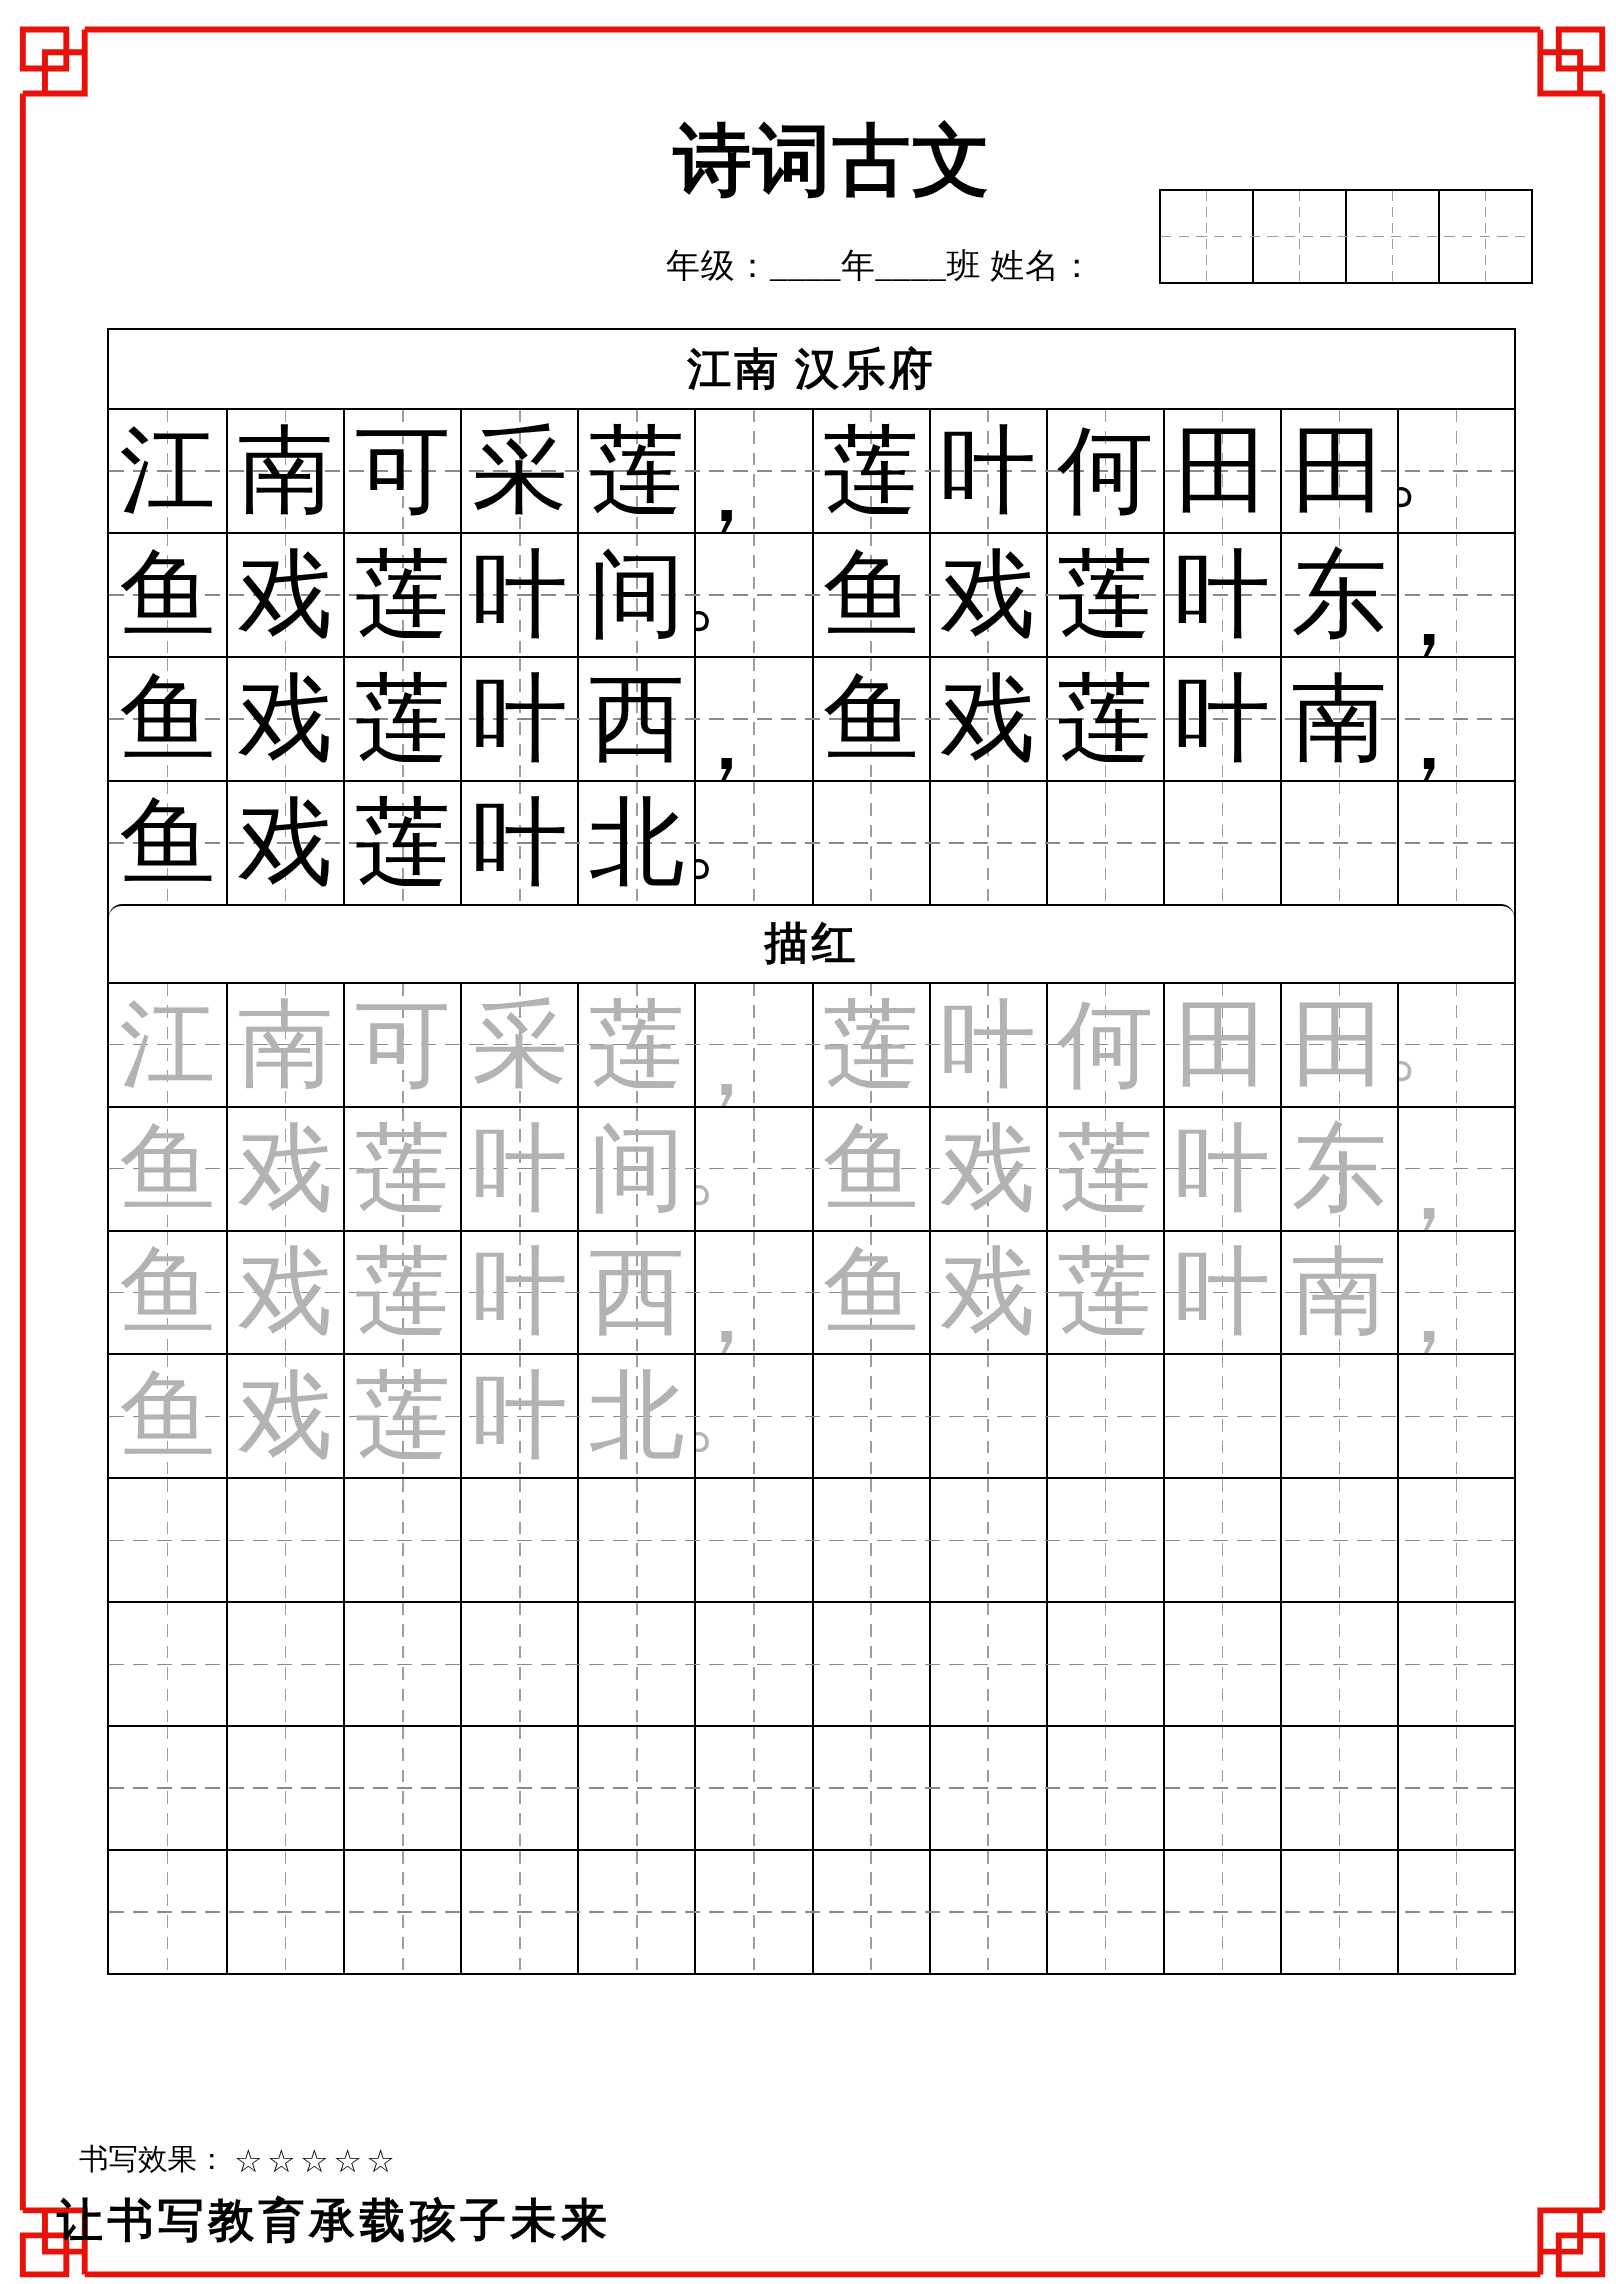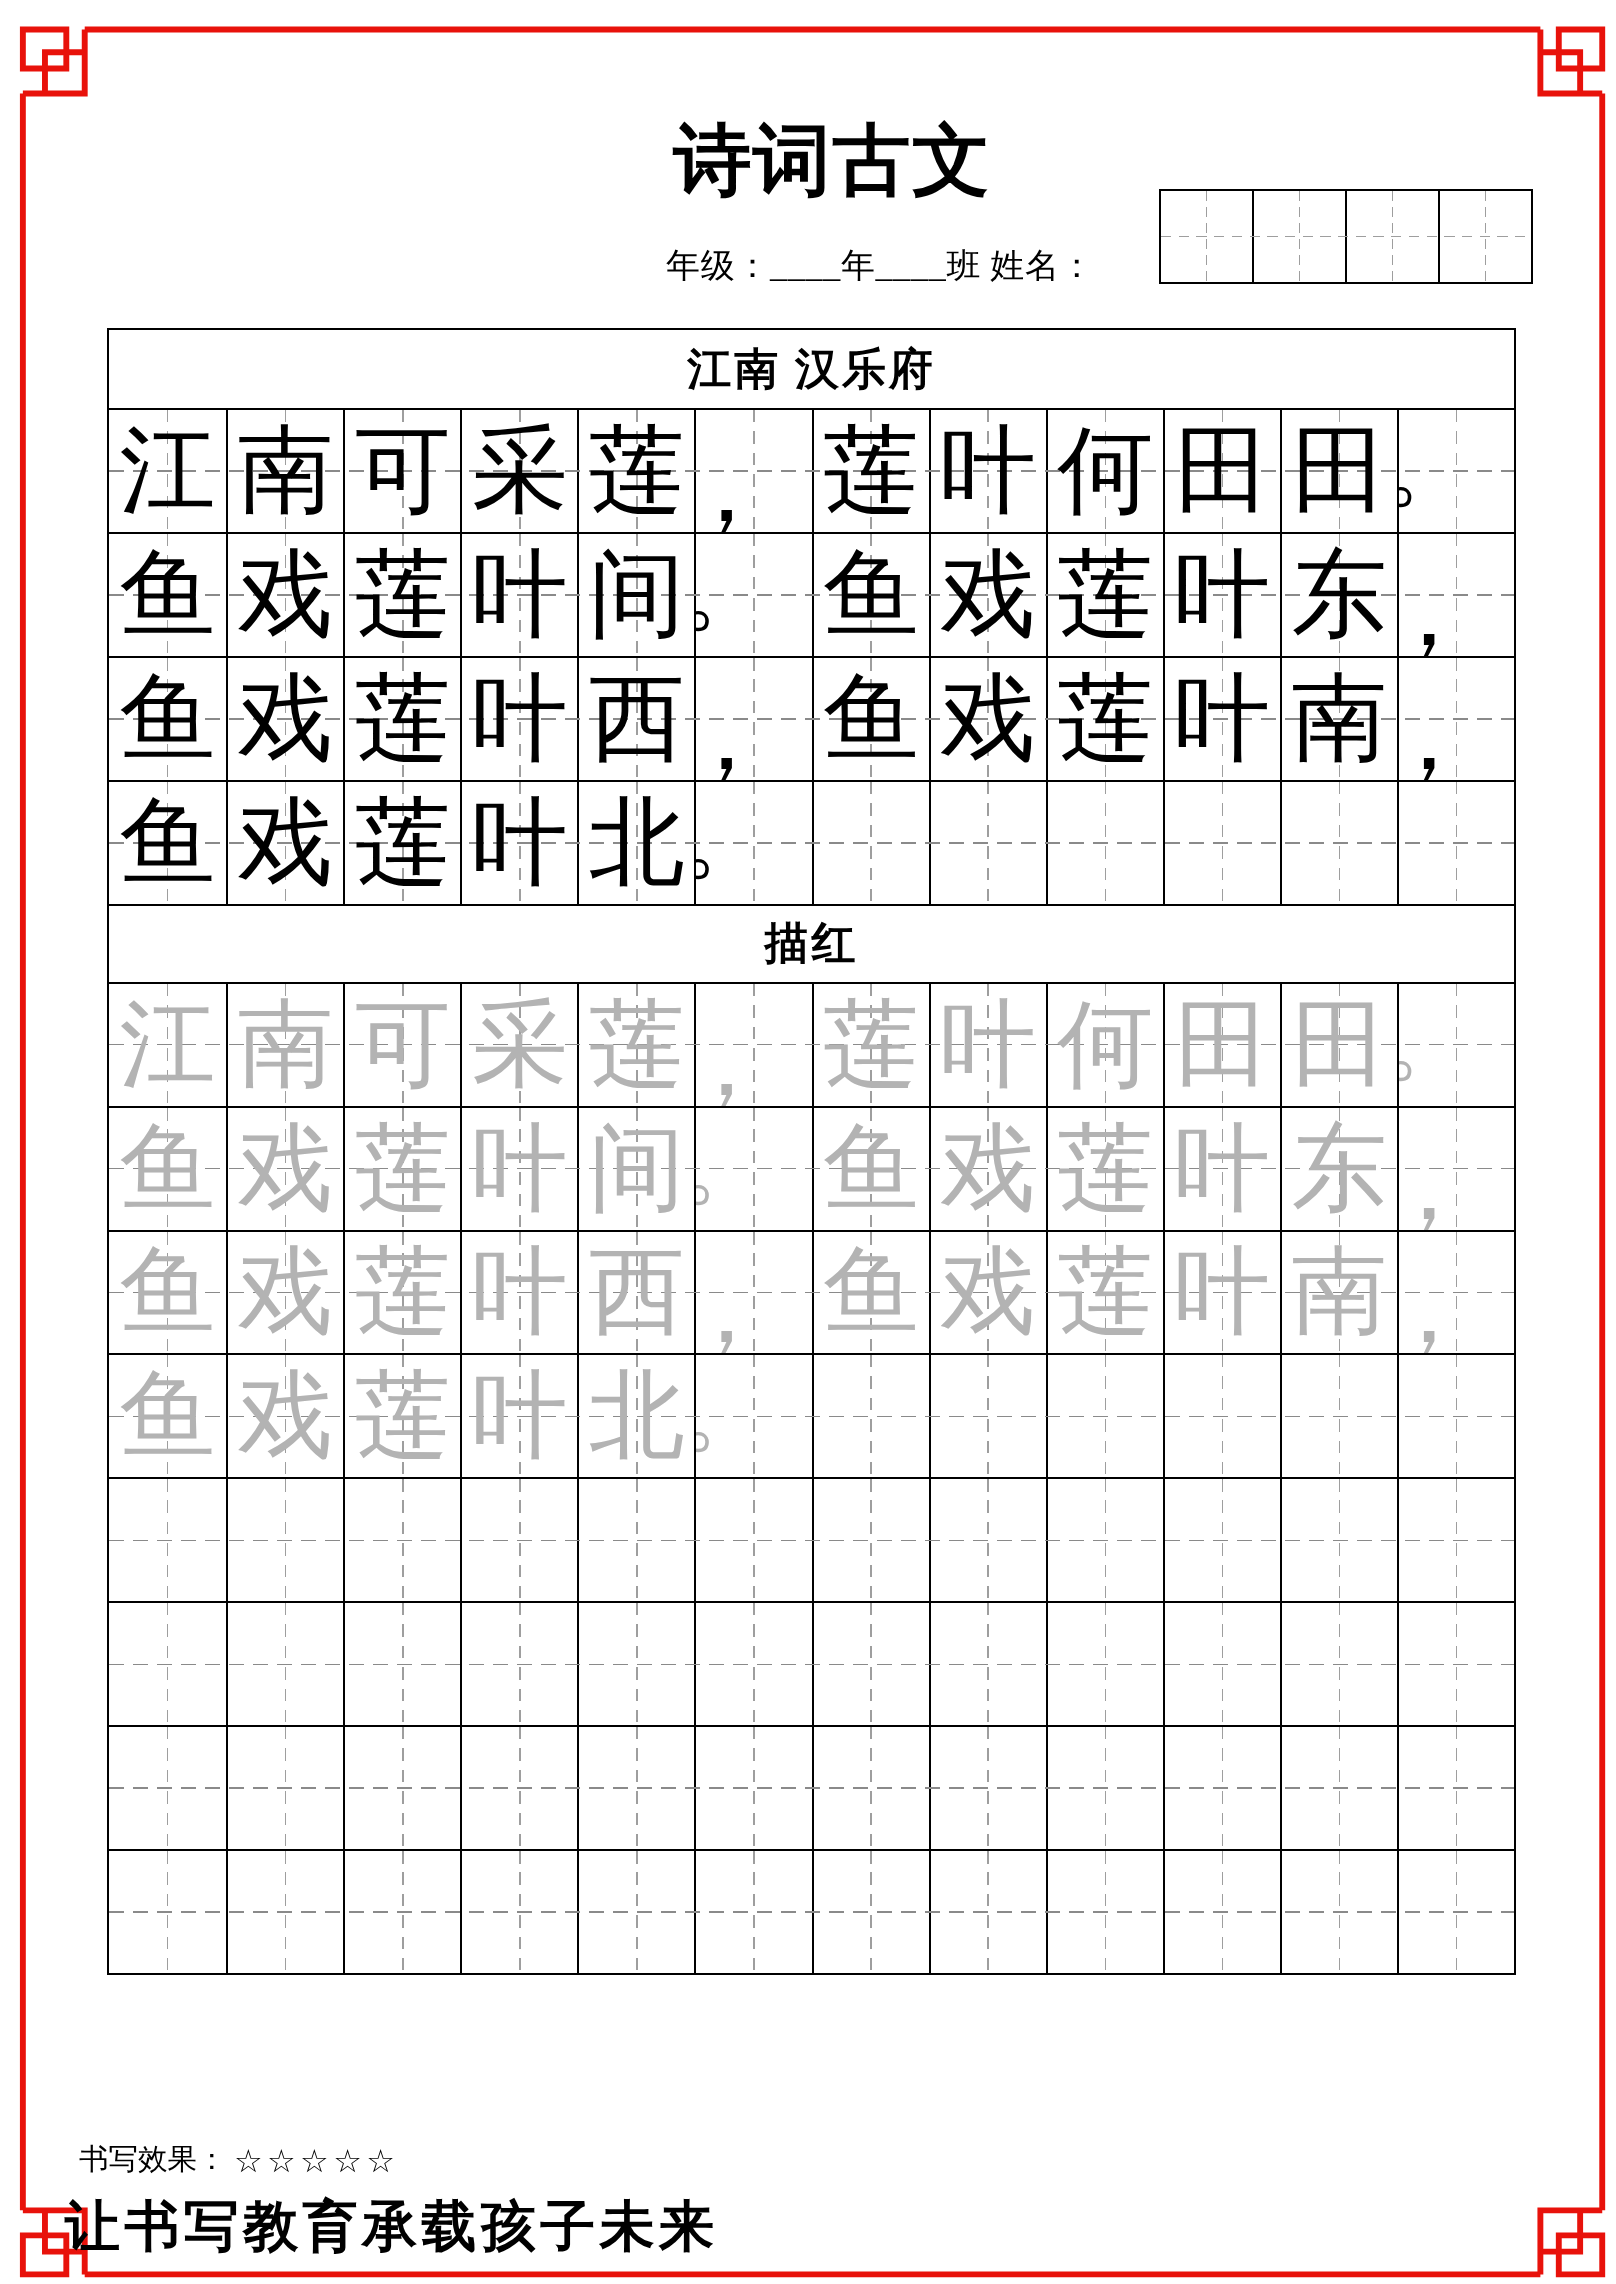--- a/index.html
+++ b/index.html
@@ -84,20 +84,21 @@
   .sec-header {
     flex: none;
     height: 78px;
     border-top: 2.2px solid var(--line-black);
     display: flex;
     align-items: center;
     justify-content: center;
     font-size: 44px;
     font-weight: bold;
     letter-spacing: 2.9px;
+    border-radius: 13px;
   }
   .sheet > .sec-header:first-child { border-top: none; }
   .rows-host { display: contents; }
   .char-row {
     flex: 1 1 0;
     position: relative;
     border-top: 2.2px solid var(--line-black);
     display: grid;
     grid-template-columns: repeat(12, 1fr);
   }
@@ -145,22 +146,22 @@
     align-items: flex-end;
   }
   .stars {
     font-family: "DejaVu Sans", sans-serif;
     font-size: 32px;
     letter-spacing: 4.4px;
     margin-left: 7.4px;
   }
   .slogan {
     position: absolute;
-    left: 65px; top: 2190px;
-    font-size: 55px;
+    left: 57px; top: 2190px;
+    font-size: 46px;
     font-weight: bold;
     letter-spacing: 4.4px;
   }
 </style>
 </head>
 <body>
 
 <svg class="frame" width="1617" height="2284" viewBox="0 0 2196 3102" aria-hidden="true">
   <path d="M115 40 H2092 M31 127 V3002 M2176 127 V3002 M115 3089 H2092"></path>
   <path d="M31 40 H90 V93 H31 Z M61 71 H115 V127 H61 Z M115 40 V71 M31 127 H61"></path>

